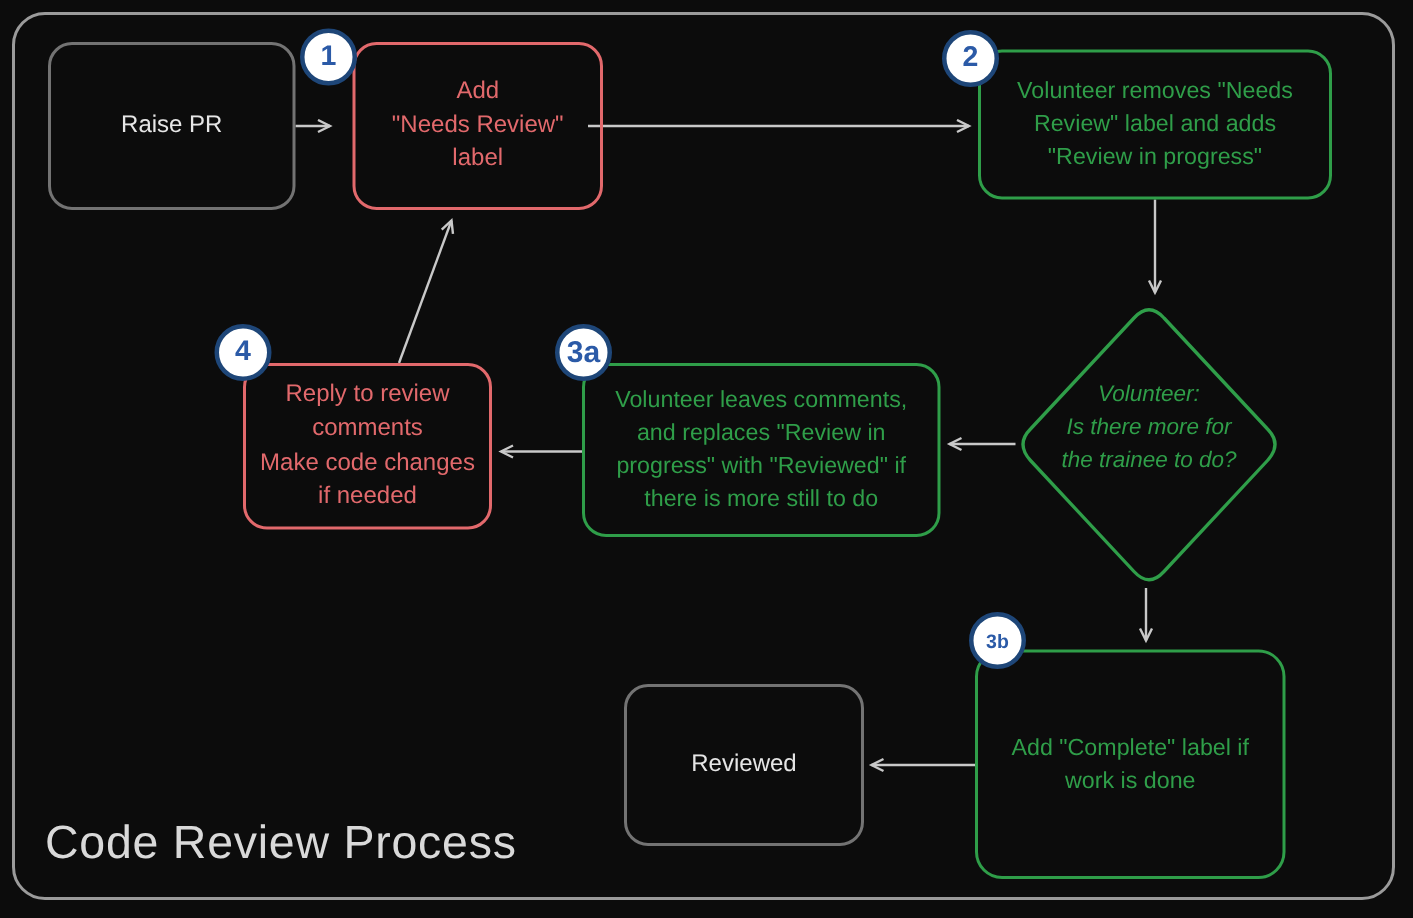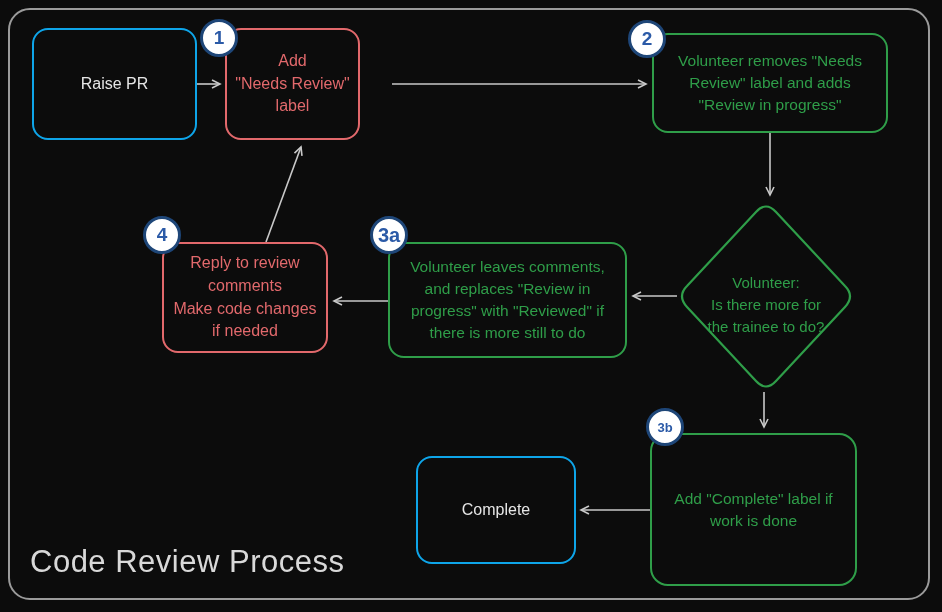--- a/index.html
+++ b/index.html
@@ -18,21 +18,21 @@
     border:2px solid var(--frame-border); border-radius:22px;
     box-sizing:border-box; pointer-events:none;
   }
   .edges{position:absolute; left:0; top:0; width:942px; height:612px;}
   .node{
     position:absolute; box-sizing:border-box; display:flex; align-items:center;
     justify-content:center; text-align:center; white-space:pre-line;
     font-size:16px; line-height:1.42; border-radius:16px; background:transparent;
     padding:4px 8px; z-index:2;
   }
-  .node.white{border:2px solid #0ea5e9; color:var(--neutral);}
+  .node.white{border:2px solid #737373; color:var(--neutral);}
   .node.red{border:2px solid var(--red); color:var(--red);}
   .node.green{border:2px solid var(--green); color:var(--green);}
   .node.small{font-size:15.5px;}
   .diamond-label{
     position:absolute; display:flex; align-items:center; justify-content:center;
     text-align:center; white-space:pre-line; color:var(--green);
     font-size:15px; line-height:1.45; z-index:2;
   }
   .badge{
     position:absolute; width:38px; height:38px; border-radius:50%;
@@ -67,46 +67,46 @@
     <line x1="770" y1="133" x2="770" y2="195" stroke="#c9c9c9" stroke-width="1.6" marker-end="url(#chev)"></line>
     <line x1="677" y1="296" x2="633" y2="296" stroke="#c9c9c9" stroke-width="1.6" marker-end="url(#chev)"></line>
     <line x1="388" y1="301" x2="334" y2="301" stroke="#c9c9c9" stroke-width="1.6" marker-end="url(#chev)"></line>
     <line x1="266" y1="242" x2="301" y2="147" stroke="#c9c9c9" stroke-width="1.6" marker-end="url(#chev)"></line>
     <line x1="764" y1="392" x2="764" y2="427" stroke="#c9c9c9" stroke-width="1.6" marker-end="url(#chev)"></line>
     <line x1="650" y1="510" x2="581" y2="510" stroke="#c9c9c9" stroke-width="1.6" marker-end="url(#chev)"></line>
   </svg>
 
   <div class="node white" style="left:32px; top:28px; width:165px; height:112px;">Raise PR</div>
 
-  <div class="node red" style="left:225px; top:28px; width:135px; height:112px;">Add
+  <div class="node red" style="left:235px; top:28px; width:167px; height:112px;">Add
 "Needs Review"
 label</div>
 
   <div class="node green small" style="left:652px; top:33px; width:236px; height:100px;">Volunteer removes "Needs
 Review" label and adds
 "Review in progress"</div>
 
-  <div class="diamond-label" style="left:676px; top:258px; width:180px; height:94px;">Volunteer:
+  <div class="diamond-label" style="left:676px; top:238px; width:180px; height:94px;font-style:italic;">Volunteer:
 Is there more for
 the trainee to do?</div>
 
   <div class="node red" style="left:162px; top:242px; width:166px; height:111px;">Reply to review
 comments
 Make code changes
 if needed</div>
 
   <div class="node green small" style="left:388px; top:242px; width:239px; height:116px;">Volunteer leaves comments,
 and replaces "Review in
 progress" with "Reviewed" if
 there is more still to do</div>
 
   <div class="node green small" style="left:650px; top:433px; width:207px; height:153px; border-radius:18px;">Add "Complete" label if
 work is done</div>
 
-  <div class="node white" style="left:416px; top:456px; width:160px; height:108px;">Complete</div>
+  <div class="node white" style="left:416px; top:456px; width:160px; height:108px;">Reviewed</div>
 
   <div class="badge" style="left:200px; top:19px;">1</div>
   <div class="badge" style="left:628px; top:20px;">2</div>
   <div class="badge" style="left:370px; top:216px; font-size:20px;">3a</div>
   <div class="badge" style="left:143px; top:216px;">4</div>
   <div class="badge" style="left:646px; top:408px; font-size:13px;">3b</div>
 
   <div class="title">Code Review Process</div>
 
 </div>

